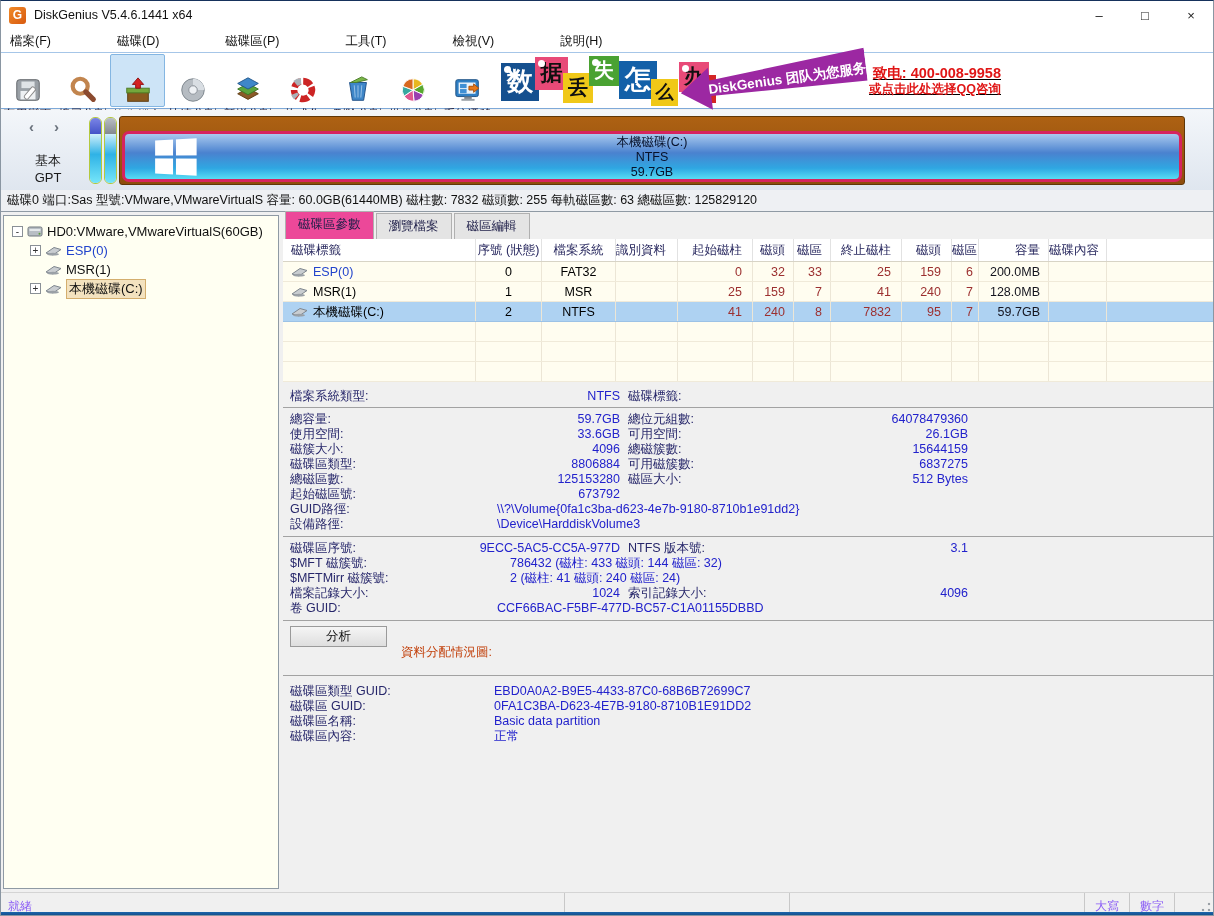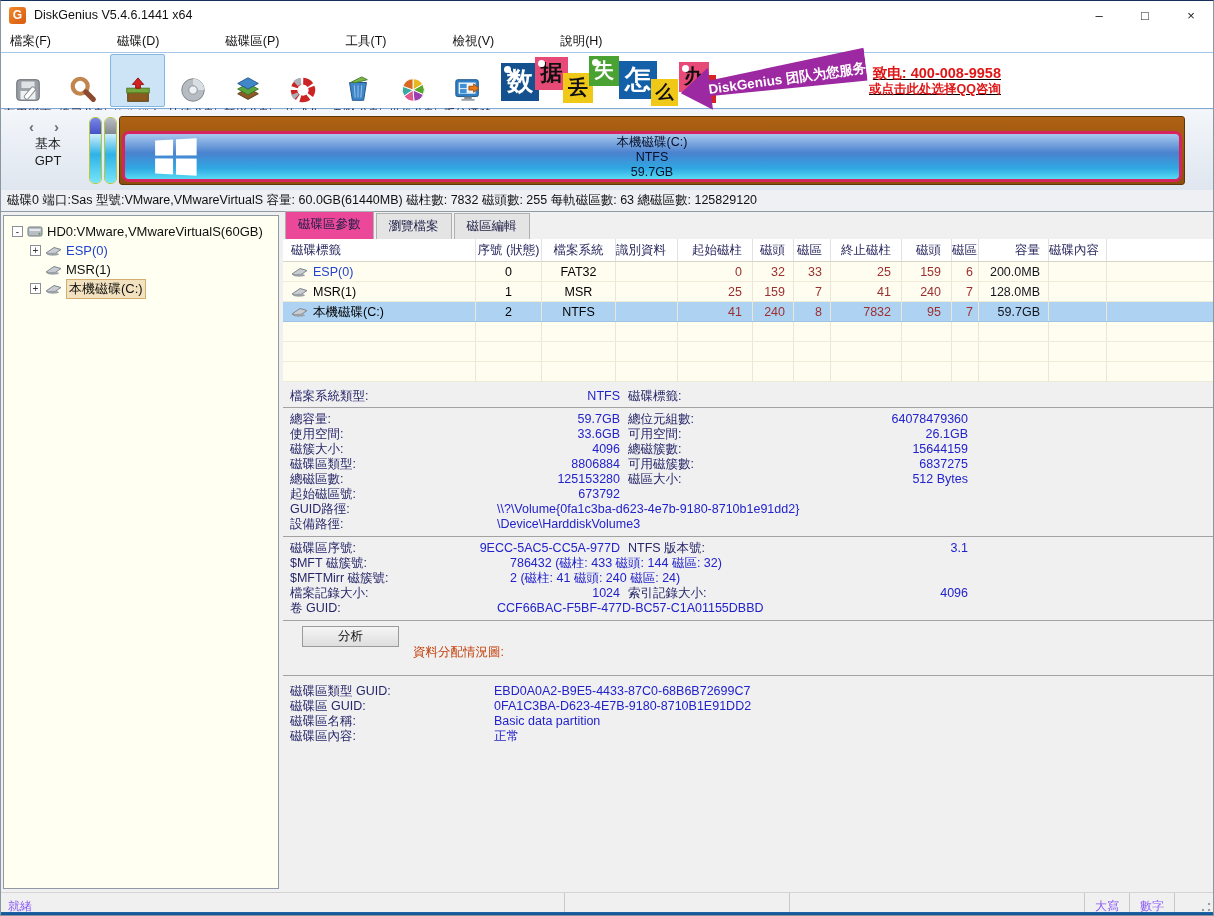--- a/index.html
+++ b/index.html
@@ -52,21 +52,21 @@
   .ad-arrow span { color:#fff; font-size:13.5px; font-weight:bold; white-space:nowrap; padding-left:28px; transform:rotate(-1deg); }
   .ad-phone { margin-left:2px; text-align:right; line-height:1.25;text-decoration:underline; }
   .ad-phone .p1 { color:#e01515; font-weight:bold; font-size:14.5px; white-space:nowrap; }
   .ad-phone .p2 { color:#e01515; font-weight:bold; font-size:12.5px; white-space:nowrap; }
 
   
   #diskpanel { position:absolute; left:0; top:110px; width:1214px; height:80px;
     background:linear-gradient(#f3f6fa,#dfe6ef); }
   .disk-nav { position:absolute; left:18px; top:8px; width:60px; text-align:center; }
   .nav-arrows { font-size:15px; color:#6a727c; letter-spacing:8px; font-weight:bold; }
-  .disk-type { font-size:13px; color:#1a1a1a; line-height:17px; margin-top:0; }
+  .disk-type { font-size:13px; color:#1a1a1a; line-height:17px; margin-top:17px; }
   .minibar { position:absolute; top:7px; width:13px; height:67px; border:1px solid #b4c83e; border-radius:6px; overflow:hidden; }
   .minibar .cap1 { height:16px; }
   .minibar .bodyc { height:51px; background:linear-gradient(#cfeffb,#2fb2e6 40%,#7ae9fb); }
   #mb1 { left:89px; } #mb1 .cap1 { background:linear-gradient(#7b85e6,#4353c8); }
   #mb2 { left:104px; } #mb2 .cap1 { background:linear-gradient(#b9bec4,#83898f); }
   .bigbar { position:absolute; left:119px; top:6px; width:1066px; height:69px; border:1px solid #5f3608;
     border-radius:3px; background:linear-gradient(#ad6113,#8e4d0c); }
   .partition-rect { position:absolute; left:2px; right:2px; top:14px; bottom:2px;
     border:3px solid #d6245e; border-radius:7px;
     background:linear-gradient(#a9c9ee,#4a82cf 42%,#2fa7e2 76%,#58dcf4); overflow:hidden; }
@@ -141,21 +141,21 @@
   .dl1 { width:125px; flex:0 0 auto; }
   .dv1 { width:205px; flex:0 0 auto; text-align:right; color:#2222cc; }
   .dl2 { width:130px; flex:0 0 auto; margin-left:8px; }
   .dv2 { width:210px; flex:0 0 auto; text-align:right; color:#2222cc; }
   .vleft { margin-left:82px; color:#2222cc; }
   .vleft2 { margin-left:95px; color:#2222cc; }
   .glab { width:204px; flex:0 0 auto; }
   .gval { color:#2222cc; }
   .btn-row { display:flex; align-items:center; height:30px; padding-left:7px; }
   .analyze-btn { width:97px; height:21px; background:linear-gradient(#f5f5f5,#dedede);
-    border:1px solid #9a9a9a; font-size:12.5px; color:#101010; display:flex; align-items:center; justify-content:center;margin-left:12px; }
+    border:1px solid #9a9a9a; font-size:12.5px; color:#101010; display:flex; align-items:center; justify-content:center; }
   .alloc-label { margin-left:14px; color:#c2410c;margin-top:32px; }
 
   
   #statusbar { position:absolute; left:0; top:892px; width:1214px; height:28px; background:#f0f0f0;
     border-top:1px solid #d4d4d4; display:flex; font-size:12px; color:#8b5cf6; align-items:center; }
   .sb-pane { height:100%; display:flex; align-items:center; padding:0 8px; border-right:1px solid #c8c8c8; }
   .sb-ready { width:565px; } .sb-2 { width:225px; } .sb-3 { width:295px; }
   .sb-caps { width:45px; justify-content:center; } .sb-num { width:45px; justify-content:center; }
   .sb-grip { flex:1; border-right:none; justify-content:flex-end; padding-right:3px; }
   .grip { width:10px; height:10px;

